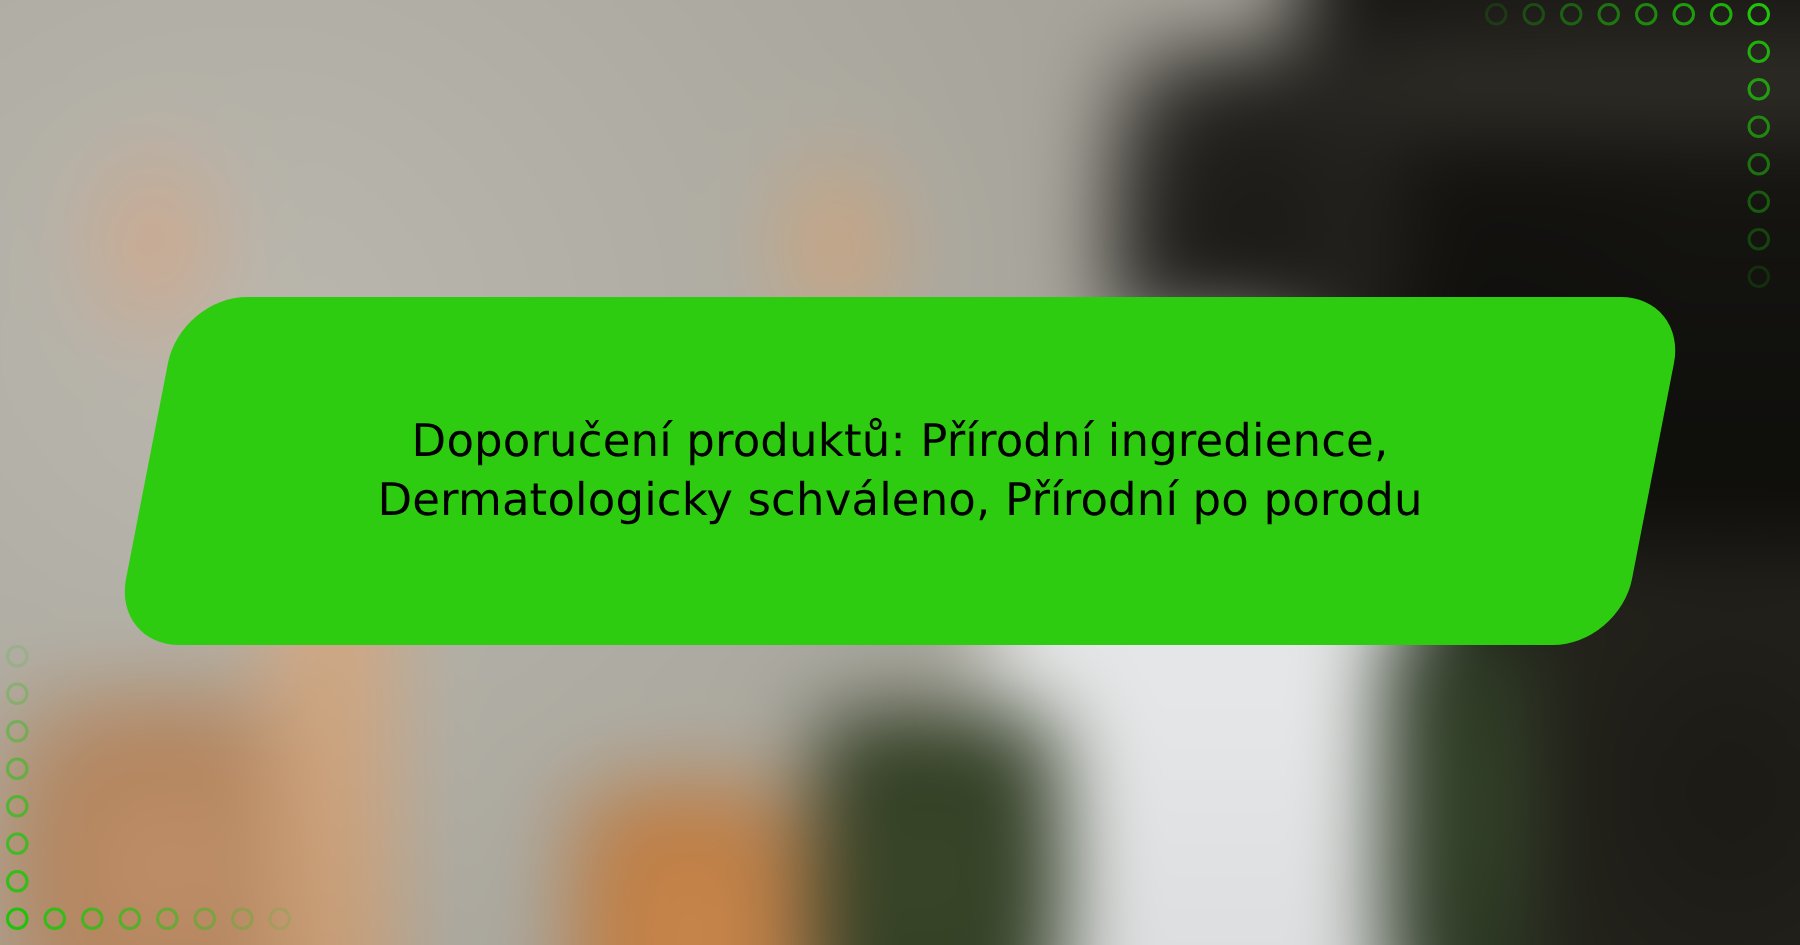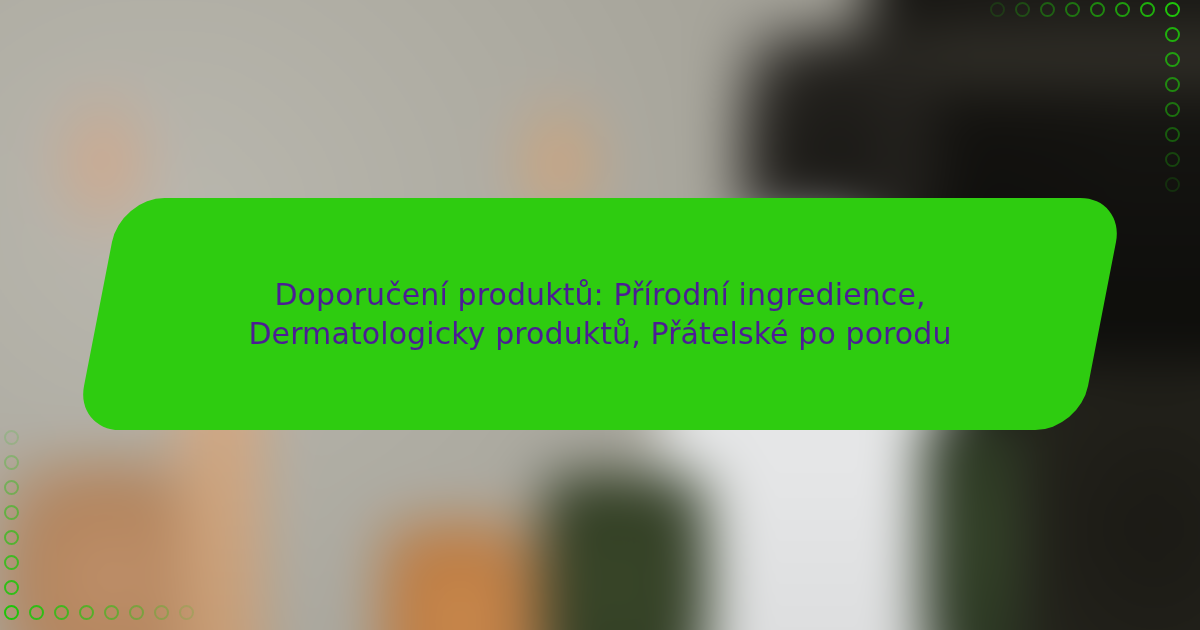--- a/index.html
+++ b/index.html
@@ -150,21 +150,21 @@
     transform-origin: center;
   }
   .banner-text {
     position:absolute;
     inset:0;
     display:flex;
     flex-direction:column;
     align-items:center;
     justify-content:center;
     gap:3px;
-    color:#4c1d95;
+    color:#000000;
     font-size:30px;
     line-height:1.18;
     letter-spacing:.1px;
     text-align:center;
     padding:0 60px;
     white-space:nowrap;
   }
 </style>
 </head>
 <body>
@@ -221,17 +221,17 @@
       <div class="dot" style="left: 100px; top: 175px; border-color: rgb(31, 196, 10); opacity: 0.52;"></div>
       <div class="dot" style="left: 125px; top: 175px; border-color: rgb(31, 196, 10); opacity: 0.4;"></div>
       <div class="dot" style="left: 150px; top: 175px; border-color: rgb(31, 196, 10); opacity: 0.28;"></div>
       <div class="dot" style="left: 175px; top: 175px; border-color: rgb(31, 196, 10); opacity: 0.16;"></div>
     </div>
 
   <div class="banner-wrap">
     <div class="banner-shape"></div>
     <div class="banner-text">
       <span>Doporučení produktů: Přírodní ingredience,</span>
-      <span>Dermatologicky produktů, Přátelské po porodu</span>
+      <span>Dermatologicky schváleno, Přírodní po porodu</span>
     </div>
   </div>
 
 </div>
 
 </body></html>

